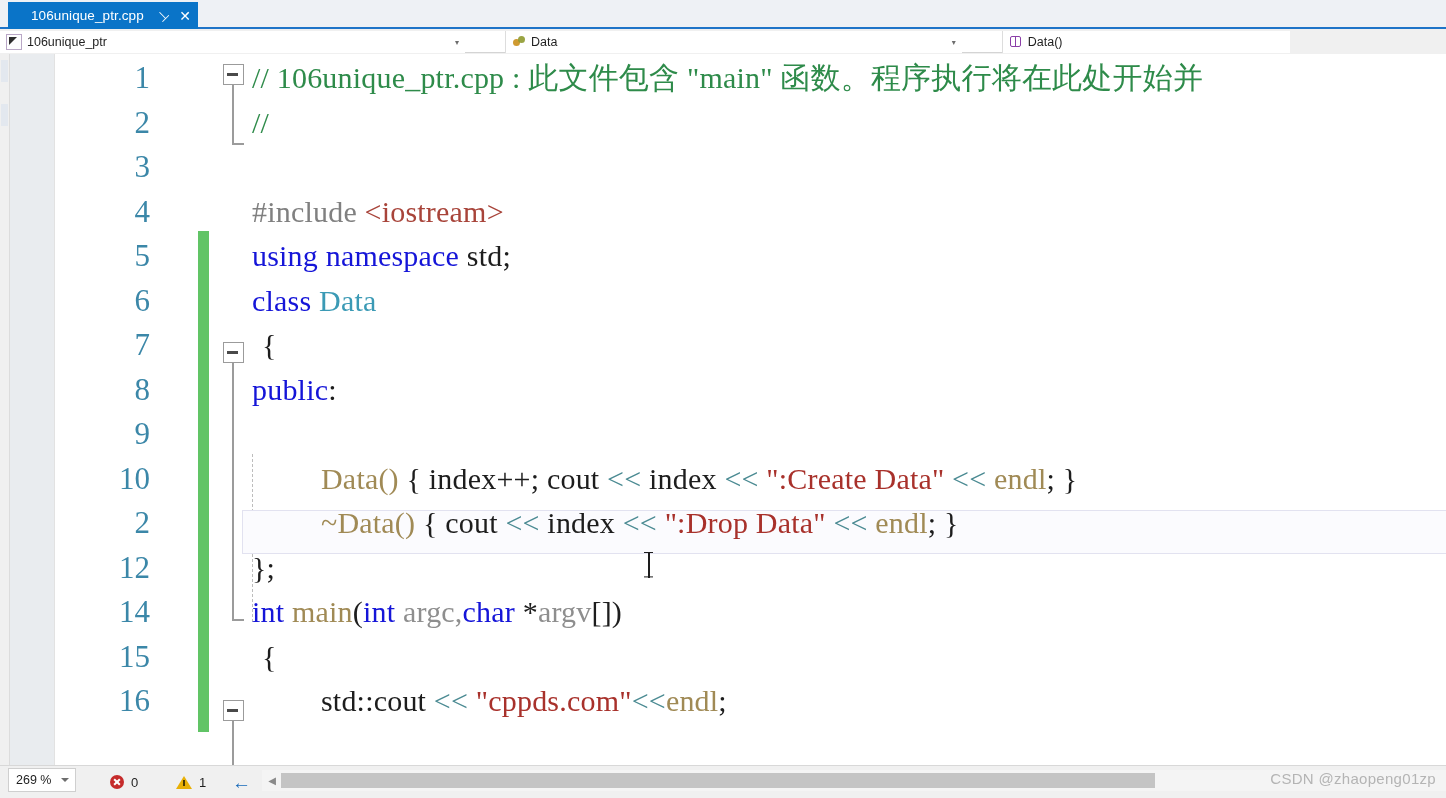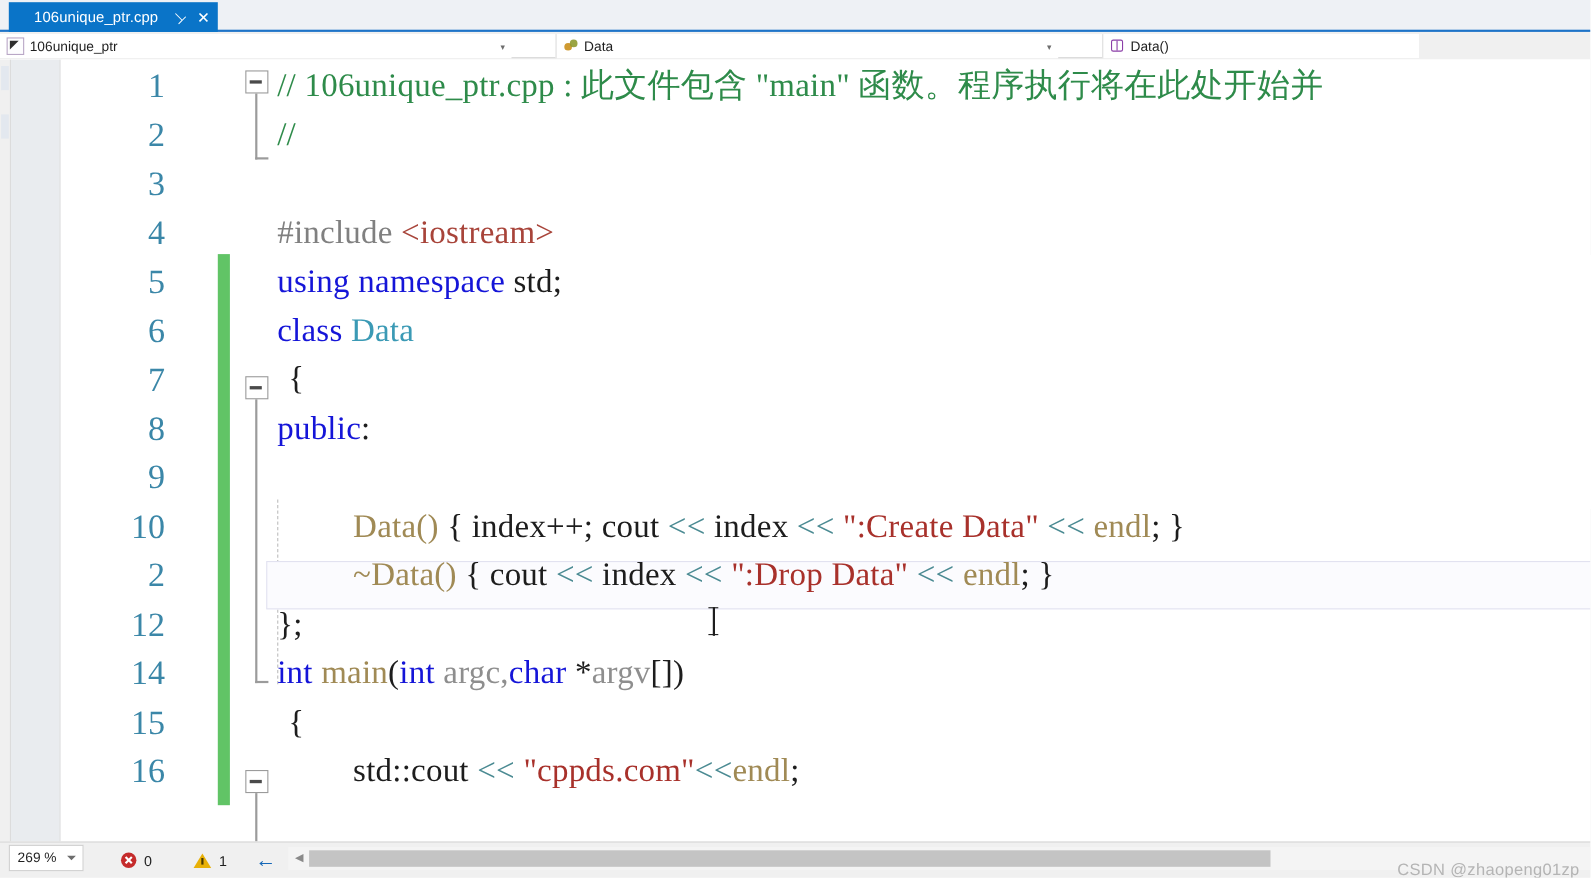--- a/index.html
+++ b/index.html
@@ -317,21 +317,20 @@
     position: absolute; left: 281px; top: 773px;
     width: 874px; height: 15px;
     background: #c4c4c4; cursor: pointer;
   }
   .watermark {
     position: absolute; right: 10px; top: 770px;
     font-size: 15px; color: #b4b4b4;
     font-family: "Liberation Sans", sans-serif;
     letter-spacing: .3px;
     user-select: none;
-    margin-top: 12px;
   }
 </style>
 </head>
 <body>
 
 <div id="app">
 
   <div class="tabstrip">
     <div class="tab">
       <span class="tab-title">106unique_ptr.cpp</span>

